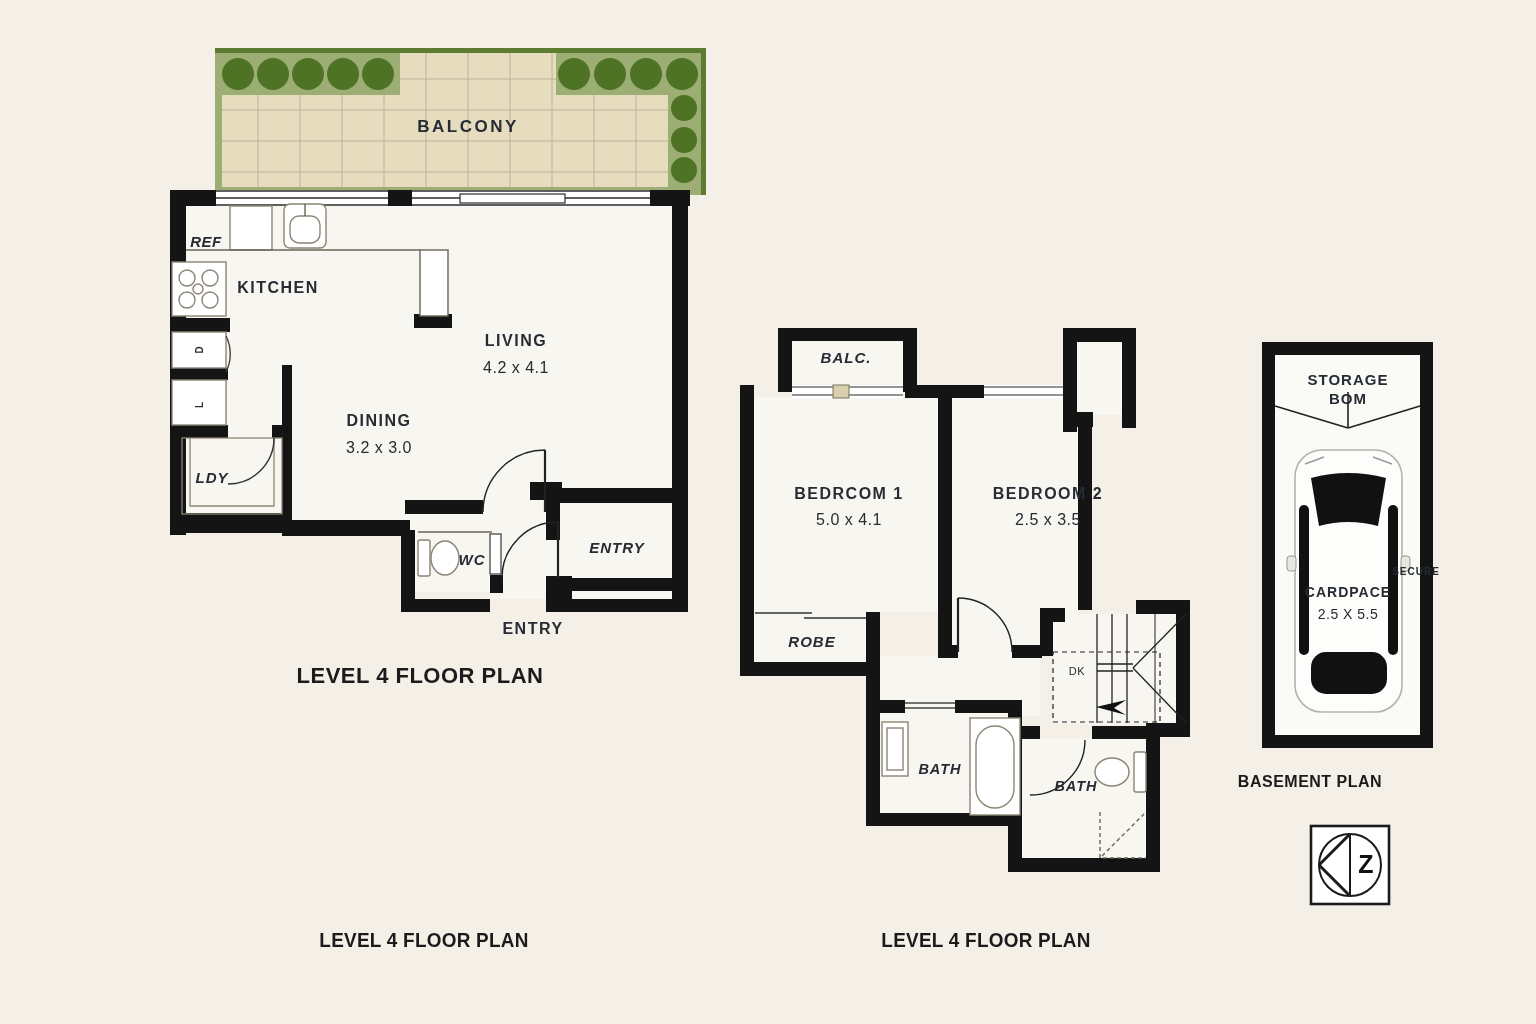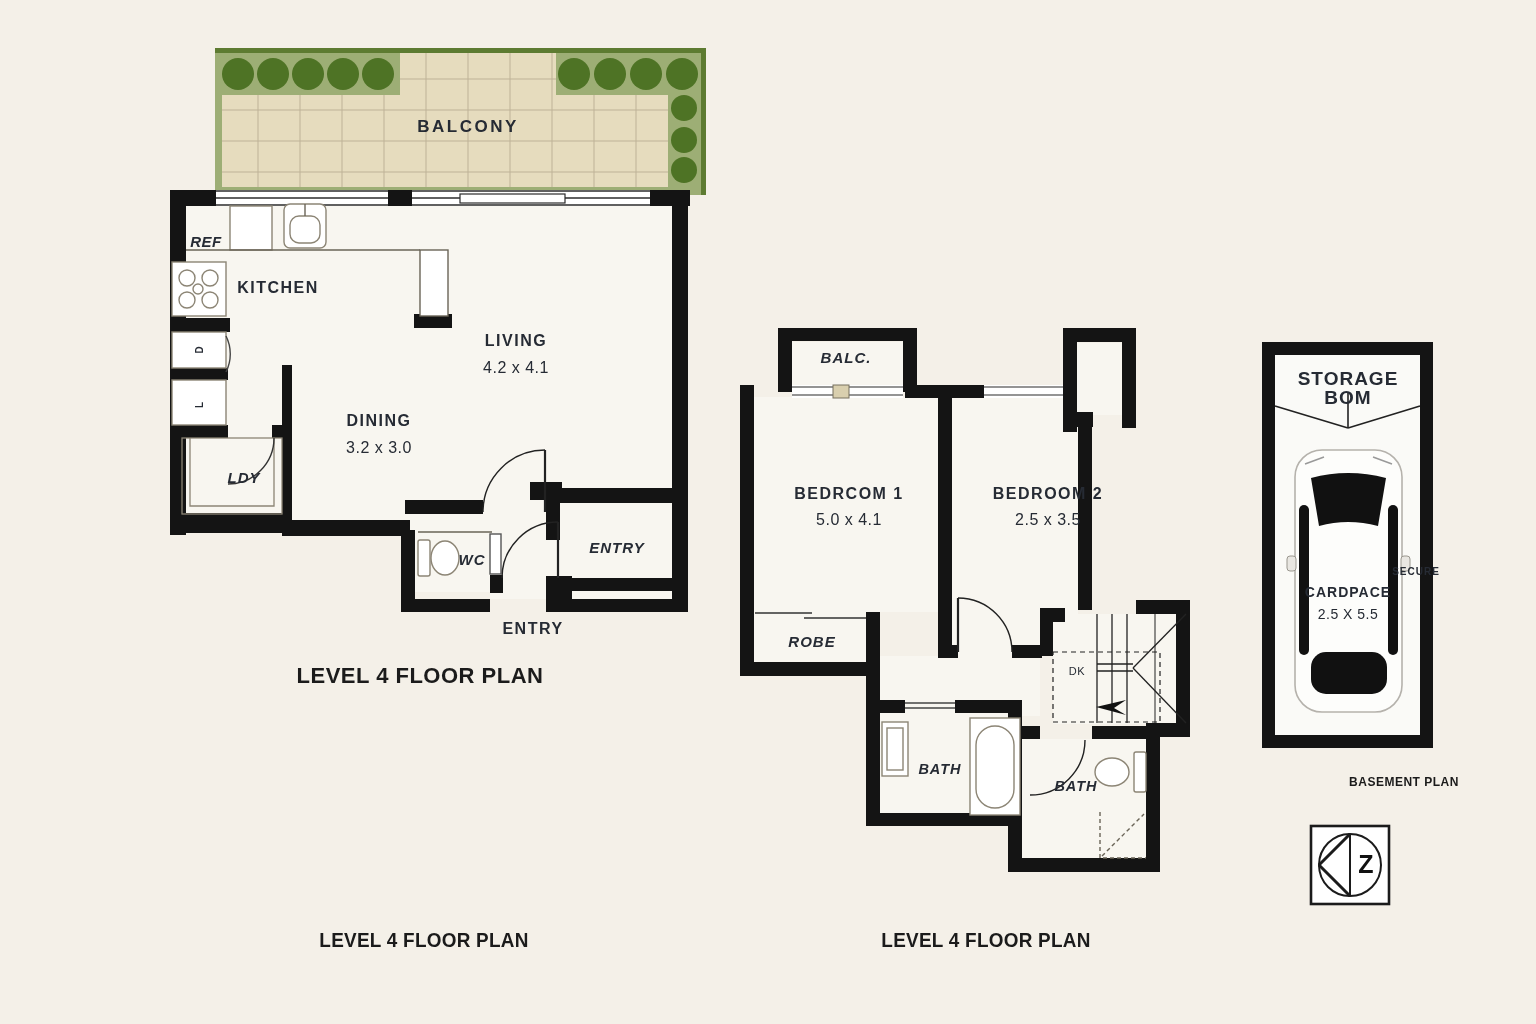--- a/index.html
+++ b/index.html
@@ -4,21 +4,21 @@
 <style>
   html,body{margin:0;padding:0;}
   body{width:1536px;height:1024px;background:#f4f0e8;position:relative;overflow:hidden;
        font-family:"Liberation Sans",sans-serif;}
   #scene{position:absolute;left:0;top:0;width:1536px;height:1024px;}
   svg{position:absolute;left:0;top:0;}
   .lbl{position:absolute;transform:translate(-50%,-50%);white-space:nowrap;
        font-family:"Liberation Sans",sans-serif;font-weight:600;color:#262b34;
        letter-spacing:1.5px;font-size:16px;}
   .sm{font-size:15px;letter-spacing:1px;font-style:italic;}
-  .xs{font-size:19px;letter-spacing:1px;}
+  .xs{font-size:15px;letter-spacing:1px;}
   .dim{font-weight:500;letter-spacing:.5px;font-size:16px;}
   .dim-sm{font-weight:500;letter-spacing:.5px;font-size:14px;}
   .big{font-size:17px;letter-spacing:2.5px;}
   .cap{font-weight:700;color:#1b1b1b;letter-spacing:.5px;font-size:22px;}
   .cap-cond{font-weight:700;color:#1b1b1b;font-size:21px;letter-spacing:.3px;
             transform:translate(-50%,-50%) scaleX(.9);}
   .rot{transform:translate(-50%,-50%) rotate(-90deg);font-size:10px;font-weight:700;
        letter-spacing:0;}
   .tiny{font-size:11px;letter-spacing:.5px;font-weight:400;}
   .north{font-size:25px;font-weight:700;letter-spacing:0;color:#111;}
@@ -300,21 +300,21 @@
   </g>
 </svg>
 
 <div class="lbl big" style="left:468px;top:127px">BALCONY</div>
 <div class="lbl sm" style="left:206px;top:241px;letter-spacing:.5px">REF</div>
 <div class="lbl" style="left:278px;top:288px">KITCHEN</div>
 <div class="lbl" style="left:516px;top:341px">LIVING</div>
 <div class="lbl dim" style="left:516px;top:368px">4.2 x 4.1</div>
 <div class="lbl" style="left:379px;top:421px">DINING</div>
 <div class="lbl dim" style="left:379px;top:448px">3.2 x 3.0</div>
-<div class="lbl sm" style="left:244px;top:477px">LDY</div>
+<div class="lbl sm" style="left:212px;top:477px">LDY</div>
 <div class="lbl sm" style="left:472px;top:559px">WC</div>
 <div class="lbl sm" style="left:617px;top:547px">ENTRY</div>
 <div class="lbl" style="left:533px;top:629px">ENTRY</div>
 <div class="lbl rot" style="left:199px;top:350px">D</div>
 <div class="lbl rot" style="left:199px;top:405px">L</div>
 <div class="lbl cap" style="left:420px;top:676px">LEVEL 4 FLOOR PLAN</div>
 
 <div class="lbl sm" style="left:846px;top:357px">BALC.</div>
 <div class="lbl" style="left:849px;top:494px">BEDRCOM 1</div>
 <div class="lbl dim" style="left:849px;top:520px">5.0 x 4.1</div>
@@ -323,19 +323,19 @@
 <div class="lbl sm" style="left:812px;top:641px">ROBE</div>
 <div class="lbl tiny" style="left:1077px;top:671px">DK</div>
 <div class="lbl sm" style="left:940px;top:769px;font-size:14.5px">BATH</div>
 <div class="lbl sm" style="left:1076px;top:786px;font-size:14.5px">BATH</div>
 
 <div class="lbl xs" style="left:1348px;top:379px">STORAGE</div>
 <div class="lbl xs" style="left:1348px;top:398px">BOM</div>
 <div class="lbl xs" style="left:1416px;top:571px;font-size:10px">SECURE</div>
 <div class="lbl xs" style="left:1348px;top:592px;font-size:14px">CARDPACE</div>
 <div class="lbl dim-sm" style="left:1348px;top:614px">2.5 X 5.5</div>
-<div class="lbl cap" style="left:1404px;top:782px;font-size:12px">BASEMENT PLAN</div>
+<div class="lbl cap" style="left:1310px;top:782px;font-size:16px">BASEMENT PLAN</div>
 
 <div class="lbl cap-cond" style="left:424px;top:940px">LEVEL 4 FLOOR PLAN</div>
 <div class="lbl cap-cond" style="left:986px;top:940px">LEVEL 4 FLOOR PLAN</div>
 <div class="lbl north" style="left:1366px;top:864px">Z</div>
 
 </div>
 
 </body></html>

